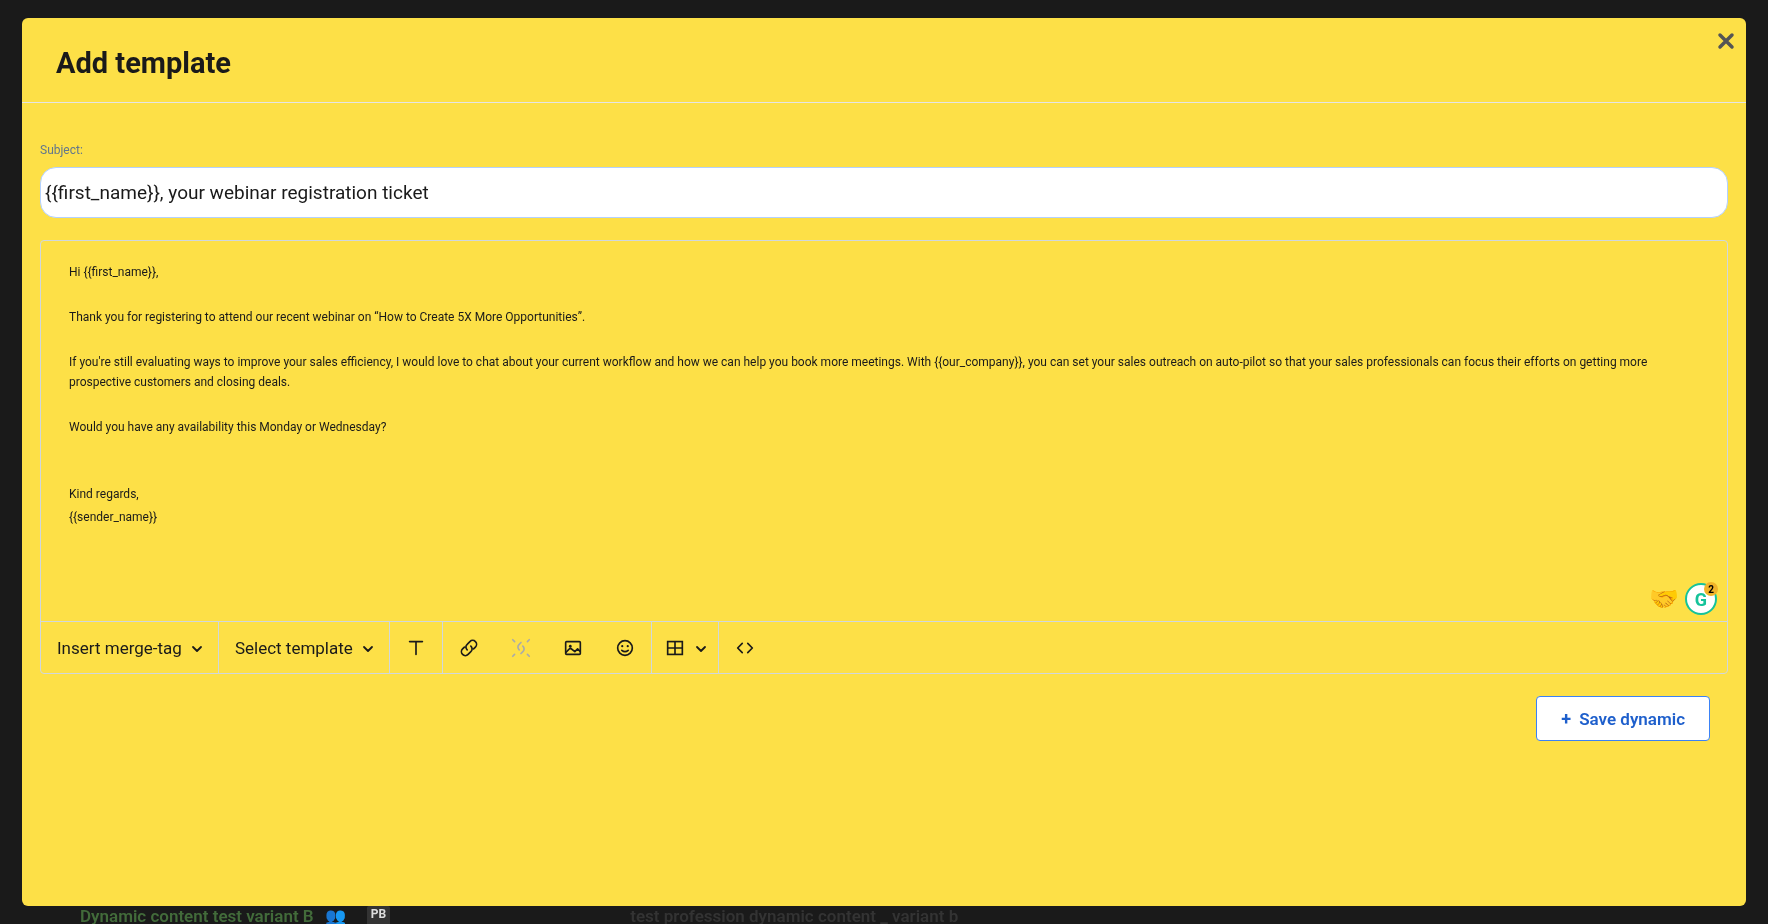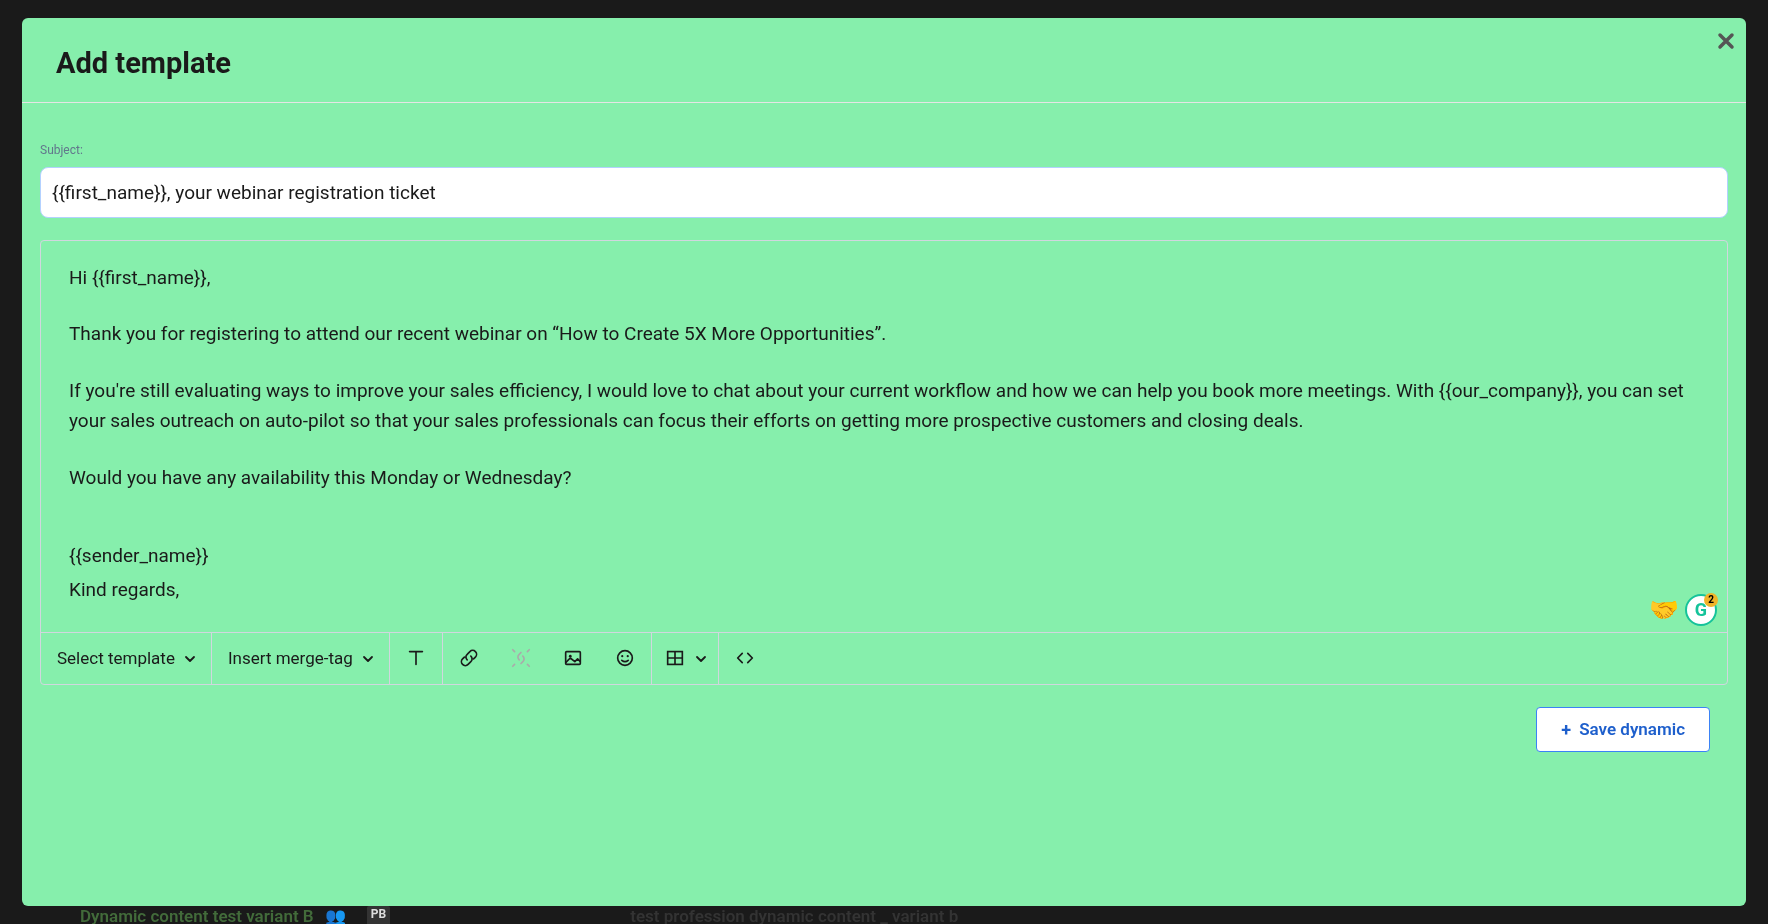--- a/index.html
+++ b/index.html
@@ -16,21 +16,21 @@
       overflow: hidden;
       position: relative;
     }
     
     .modal {
       position: absolute;
       top: 18px;
       left: 22px;
       right: 22px;
       bottom: 18px;
-      background: #86efac;
+      background: #fde047;
       border-radius: 6px;
       display: flex;
       flex-direction: column;
     }
     
     .close-x {
       position: absolute;
       top: 10px;
       right: 10px;
       font-size: 28px;
@@ -60,41 +60,41 @@
     
     .field-label {
       font-size: 12px;
       color: #62778c;
       margin-bottom: 10px;
       display: block;
     }
     
     .subject-input {
       width: 100%;
-      padding: 13px 11px;
+      padding: 13px 4px;
       font-size: 19px;
       border: 1px solid #b3d1ff;
-      border-radius: 8px;
+      border-radius: 16px;
       outline: none;
       color: #1a1a1a;
       font-family: inherit;
     }
     
     .editor-container {
       margin-top: 22px;
       border: 1px solid #d0d7de;
       border-radius: 4px;
       display: flex;
       flex-direction: column;
       position: relative;
     }
     
     .editor-content {
       padding: 22px 28px;
-      font-size: 19px;
+      font-size: 12px;
       line-height: 1.6;
       color: #1a1a1a;
       min-height: 380px;
     }
     
     .editor-content p {
       margin: 0 0 4px;
     }
     
     .editor-content .para-gap {
@@ -294,54 +294,54 @@
       <div class="editor-content" contenteditable="true" style="">
         <p>Hi {{first_name}},</p>
         <div class="para-gap"></div>
         <p>Thank you for registering to attend our recent webinar on “How to Create 5X More Opportunities”.</p>
         <div class="para-gap"></div>
         <p>If you're still evaluating ways to improve your sales efficiency, I would love to chat about your current workflow and how we can help you book more meetings. With {{our_company}}, you can set your sales outreach on auto-pilot so that your sales professionals can focus their efforts on getting more prospective customers and closing deals.</p>
         <div class="para-gap"></div>
         <p>Would you have any availability this Monday or Wednesday?</p>
         <div class="para-gap"></div>
         <div class="para-gap"></div>
+        <p>Kind regards,</p>
         <p>{{sender_name}}</p>
-        <p>Kind regards,</p>
       </div>
 
       <div class="indicators">
         <span class="handshake-icon">🤝</span>
         <span class="g-badge" data-count="2">G</span>
       </div>
 
       <div class="toolbar">
+
+        <div class="toolbar-group">
+          <div class="toolbar-dropdown">
+            <span>Insert merge-tag</span>
+            <span class="chevron-down">
+              <svg width="14" height="14" viewBox="0 0 14 14">
+                  <path d="M3 5 L7 9 L11 5" stroke="currentColor" stroke-width="1.8" fill="none" stroke-linecap="round" stroke-linejoin="round"></path>
+                </svg>
+            </span>
+          </div>
+        </div>
 
         <div class="toolbar-group">
           <div class="toolbar-dropdown">
             <span>Select template</span>
             <span class="chevron-down">
               <svg width="14" height="14" viewBox="0 0 14 14">
                   <path d="M3 5 L7 9 L11 5" stroke="currentColor" stroke-width="1.8" fill="none" stroke-linecap="round" stroke-linejoin="round"></path>
                 </svg>
             </span>
           </div>
         </div>
 
         <div class="toolbar-group">
-          <div class="toolbar-dropdown">
-            <span>Insert merge-tag</span>
-            <span class="chevron-down">
-              <svg width="14" height="14" viewBox="0 0 14 14">
-                  <path d="M3 5 L7 9 L11 5" stroke="currentColor" stroke-width="1.8" fill="none" stroke-linecap="round" stroke-linejoin="round"></path>
-                </svg>
-            </span>
-          </div>
-        </div>
-
-        <div class="toolbar-group">
           <div class="toolbar-btn">
             <svg width="22" height="22" viewBox="0 0 24 24">
               <path d="M5 5 H19 M12 5 V19" stroke="currentColor" stroke-width="1.8" fill="none" stroke-linecap="round"></path>
             </svg>
           </div>
         </div>
 
         <div class="toolbar-group">
           <div class="toolbar-btn">
             <svg width="22" height="22" viewBox="0 0 24 24">

